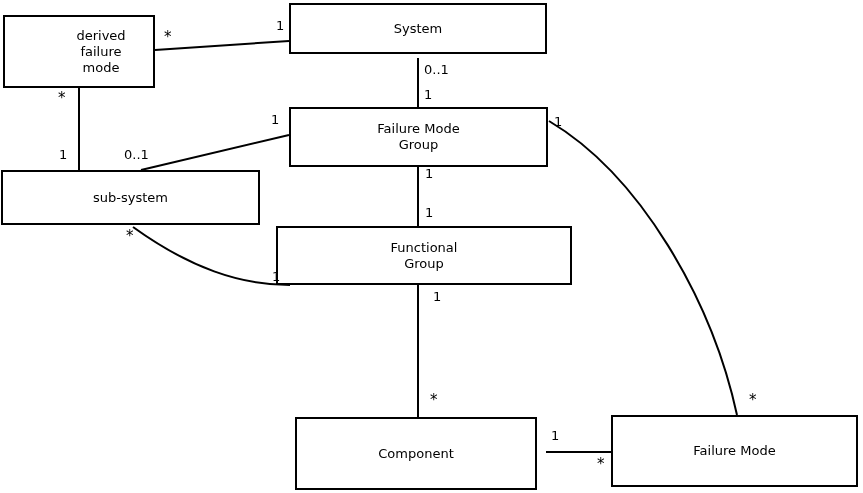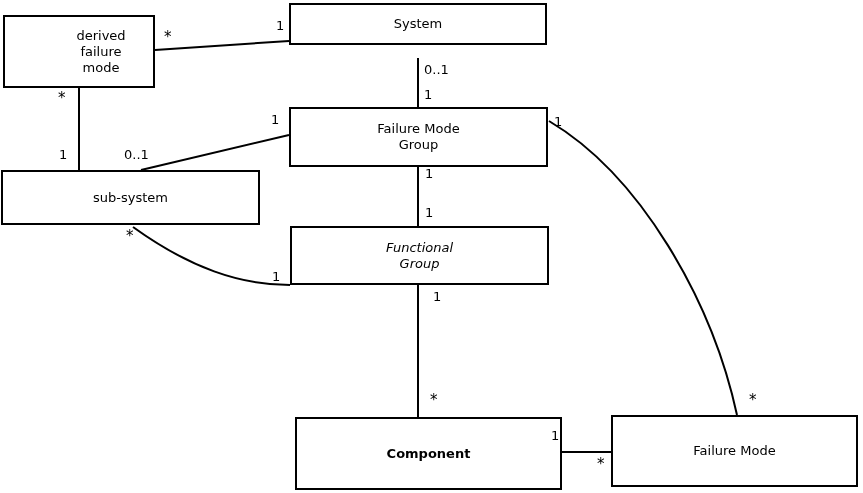--- a/index.html
+++ b/index.html
@@ -73,35 +73,35 @@
       <path d="M 546 452 L 611 452" fill="none" stroke="#000000" stroke-width="2" stroke-linecap="butt"></path>
       <path d="M 549 121 C 640 175 712 300 737 415" fill="none" stroke="#000000" stroke-width="2" stroke-linecap="butt"></path>
     </svg>
 
   <div id="class-layer">
       <div class="uml-class-box" style="left: 3px; top: 15px; width: 152px; height: 73px;">
         <div class="uml-class-name" style="transform: translateX(22px);">derived
 failure
 mode</div>
       </div>
-      <div class="uml-class-box" style="left: 289px; top: 3px; width: 258px; height: 42px;">
+      <div class="uml-class-box" style="left: 289px; top: 3px; width: 258px; height: 51px;">
         <div class="uml-class-name">System</div>
       </div>
       <div class="uml-class-box" style="left: 289px; top: 107px; width: 259px; height: 60px;">
         <div class="uml-class-name">Failure Mode
 Group</div>
       </div>
       <div class="uml-class-box" style="left: 1px; top: 170px; width: 259px; height: 55px;">
         <div class="uml-class-name">sub-system</div>
       </div>
-      <div class="uml-class-box" style="left: 290px; top: 226px; width: 259px; height: 59px; font-style: italic;">
+      <div class="uml-class-box" style="left: 276px; top: 226px; width: 296px; height: 59px;">
         <div class="uml-class-name">Functional
 Group</div>
       </div>
-      <div class="uml-class-box" style="left: 295px; top: 417px; width: 267px; height: 73px; font-weight: bold;">
+      <div class="uml-class-box" style="left: 295px; top: 417px; width: 242px; height: 73px;">
         <div class="uml-class-name">Component</div>
       </div>
       <div class="uml-class-box" style="left: 611px; top: 415px; width: 247px; height: 72px;">
         <div class="uml-class-name">Failure Mode</div>
       </div>
     </div>
   <div id="label-layer">
       <span class="multiplicity-label star" style="left: 164px; top: 31px;">*</span>
       <span class="multiplicity-label" style="left: 276px; top: 19px;">1</span>
       <span class="multiplicity-label" style="left: 424px; top: 63px;">0..1</span>

